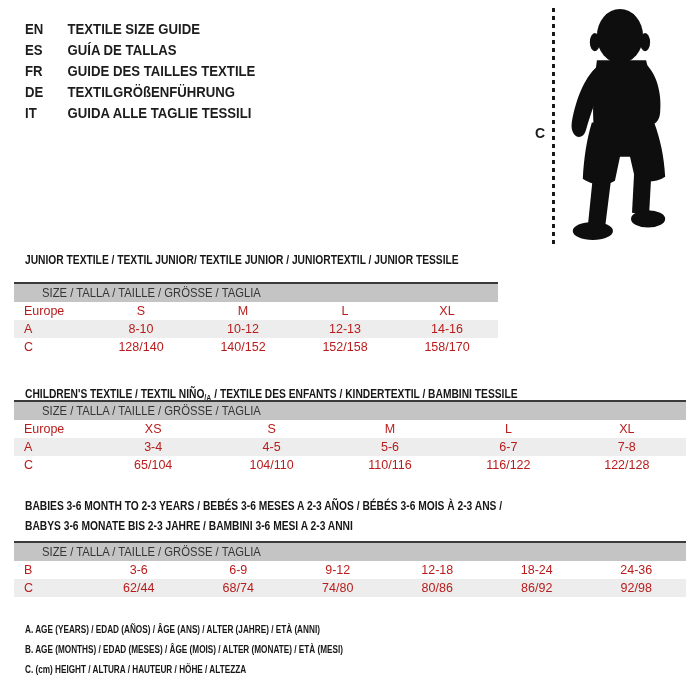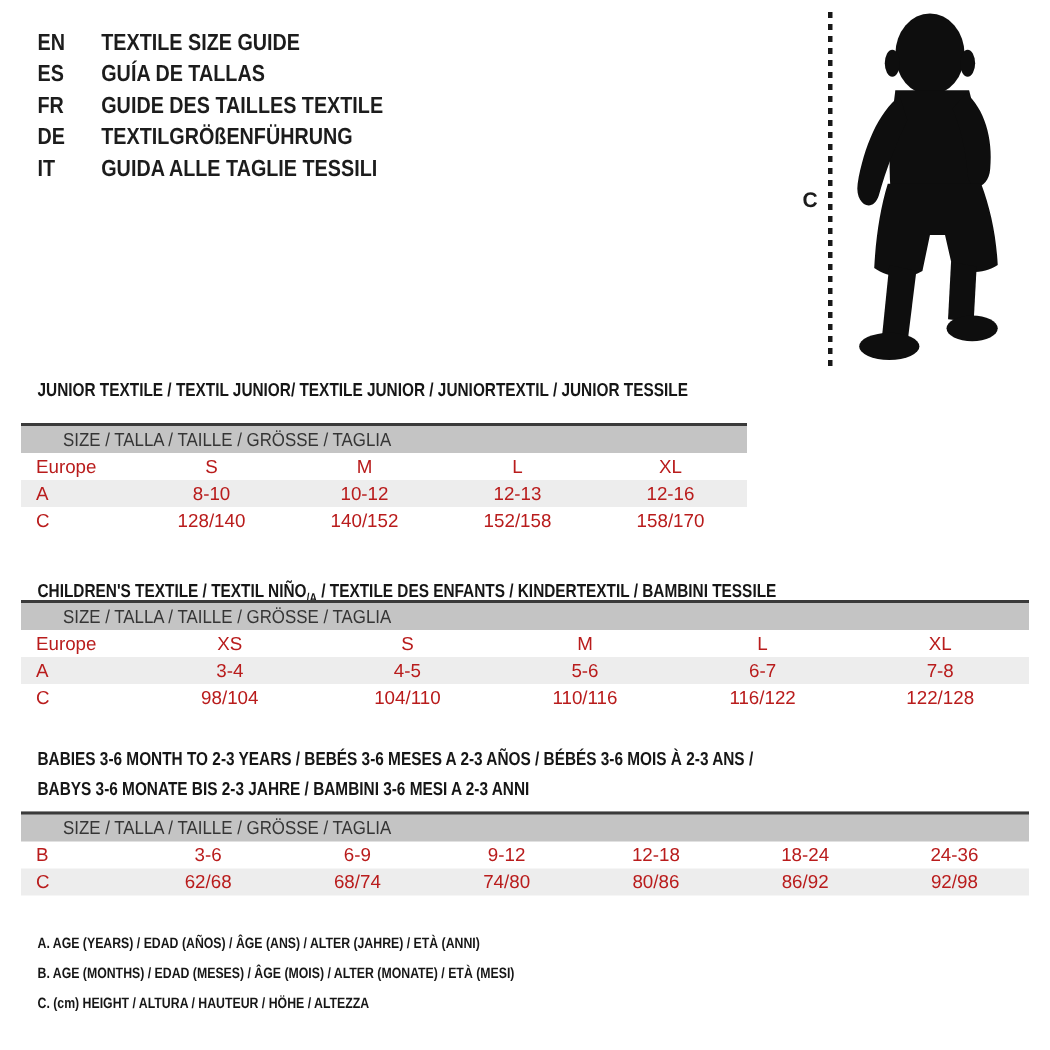--- a/index.html
+++ b/index.html
@@ -113,21 +113,21 @@
       <span class="tcell">S</span>
       <span class="tcell">M</span>
       <span class="tcell">L</span>
       <span class="tcell">XL</span>
     </div>
     <div class="trow shaded">
       <span class="tlabel">A</span>
       <span class="tcell">8-10</span>
       <span class="tcell">10-12</span>
       <span class="tcell">12-13</span>
-      <span class="tcell">12-16</span>
+      <span class="tcell">14-16</span>
     </div>
     <div class="trow">
       <span class="tlabel">C</span>
       <span class="tcell">128/140</span>
       <span class="tcell">140/152</span>
       <span class="tcell">152/158</span>
       <span class="tcell">158/170</span>
     </div>
   </div>
 
@@ -149,21 +149,21 @@
     <div class="trow shaded">
       <span class="tlabel">A</span>
       <span class="tcell">3-4</span>
       <span class="tcell">4-5</span>
       <span class="tcell">5-6</span>
       <span class="tcell">6-7</span>
       <span class="tcell">7-8</span>
     </div>
     <div class="trow">
       <span class="tlabel">C</span>
-      <span class="tcell">98/104</span>
+      <span class="tcell">65/104</span>
       <span class="tcell">104/110</span>
       <span class="tcell">110/116</span>
       <span class="tcell">116/122</span>
       <span class="tcell">122/128</span>
     </div>
   </div>
 
   <div class="sec-title" style="top:496px">
     <div><span class="sx sx82">BABIES 3-6 MONTH TO 2-3 YEARS / BEBÉS 3-6 MESES A 2-3 AÑOS / BÉBÉS 3-6 MOIS À 2-3 ANS /</span></div>
     <div><span class="sx sx82">BABYS 3-6 MONATE BIS 2-3 JAHRE / BAMBINI 3-6 MESI A 2-3 ANNI</span></div>
@@ -176,21 +176,21 @@
       <span class="tlabel">B</span>
       <span class="tcell">3-6</span>
       <span class="tcell">6-9</span>
       <span class="tcell">9-12</span>
       <span class="tcell">12-18</span>
       <span class="tcell">18-24</span>
       <span class="tcell">24-36</span>
     </div>
     <div class="trow shaded">
       <span class="tlabel">C</span>
-      <span class="tcell">62/68</span>
+      <span class="tcell">62/44</span>
       <span class="tcell">68/74</span>
       <span class="tcell">74/80</span>
       <span class="tcell">80/86</span>
       <span class="tcell">86/92</span>
       <span class="tcell">92/98</span>
     </div>
   </div>
 
   <div class="footnotes">
     <div class="footnote"><span class="sx sx82">A. AGE (YEARS) / EDAD (AÑOS) / ÂGE (ANS) / ALTER (JAHRE) / ETÀ (ANNI)</span></div>

